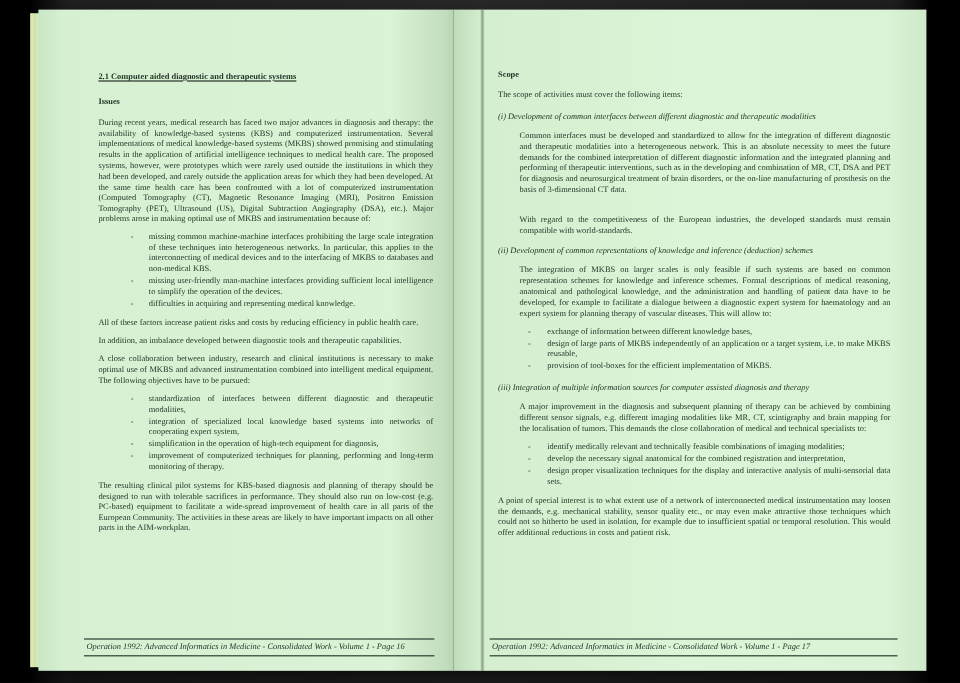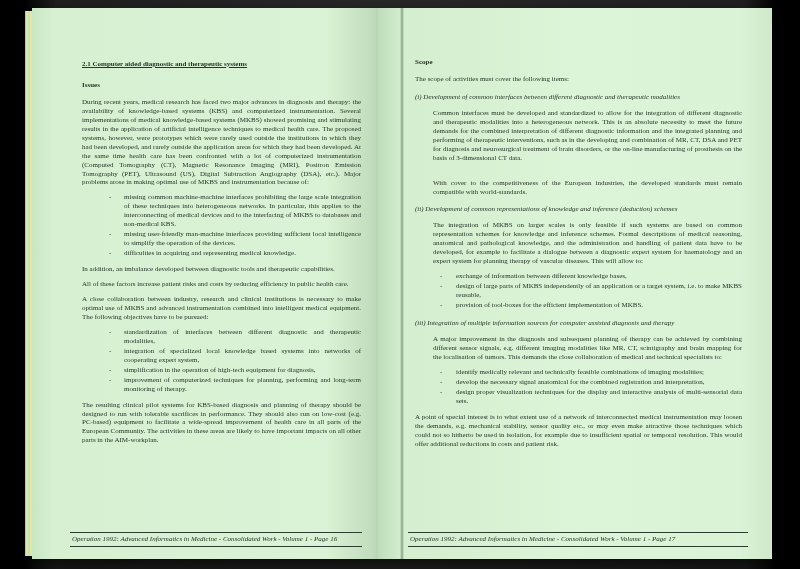--- a/index.html
+++ b/index.html
@@ -82,22 +82,22 @@
         <div class="bullet">
           <span class="dash">-</span>
           <span class="btext">missing user-friendly man-machine interfaces providing sufficient local intelligence to simplify the operation of the devices.</span>
         </div>
         <div class="bullet">
           <span class="dash">-</span>
           <span class="btext">difficulties in acquiring and representing medical knowledge.</span>
         </div>
       </div>
 
+      <p>All of these factors increase patient risks and costs by reducing efficiency in public health care.</p>
       <p>In addition, an imbalance developed between diagnostic tools and therapeutic capabilities.</p>
-      <p>All of these factors increase patient risks and costs by reducing efficiency in public health care.</p>
       <p>A close collaboration between industry, research and clinical institutions is necessary to make optimal use of MKBS and advanced instrumentation combined into intelligent medical equipment. The following objectives have to be pursued:</p>
 
       <div class="bullets">
         <div class="bullet">
           <span class="dash">-</span>
           <span class="btext">standardization of interfaces between different diagnostic and therapeutic modalities,</span>
         </div>
         <div class="bullet">
           <span class="dash">-</span>
           <span class="btext">integration of specialized local knowledge based systems into networks of cooperating expert system,</span>
@@ -121,21 +121,21 @@
   </div>
 
   <div class="page page-right">
     <div class="content content-right">
       <div class="doc-subheading">Scope</div>
       <p>The scope of activities must cover the following items:</p>
 
       <div class="roman-heading">(i) Development of common interfaces between different diagnostic and therapeutic modalities</div>
       <div class="roman-body">
         <p class="tight">Common interfaces must be developed and standardized to allow for the integration of different diagnostic and therapeutic modalities into a heterogeneous network. This is an absolute necessity to meet the future demands for the combined interpretation of different diagnostic information and the integrated planning and performing of therapeutic interventions, such as in the developing and combination of MR, CT, DSA and PET for diagnosis and neurosurgical treatment of brain disorders, or the on-line manufacturing of prosthesis on the basis of 3-dimensional CT data.</p>
-        <p>With cover to the competitiveness of the European industries, the developed standards must remain compatible with world-standards.</p>
+        <p>With regard to the competitiveness of the European industries, the developed standards must remain compatible with world-standards.</p>
       </div>
 
       <div class="roman-heading">(ii) Development of common representations of knowledge and inference (deduction) schemes</div>
       <div class="roman-body">
         <p>The integration of MKBS on larger scales is only feasible if such systems are based on common representation schemes for knowledge and inference schemes. Formal descriptions of medical reasoning, anatomical and pathological knowledge, and the administration and handling of patient data have to be developed, for example to facilitate a dialogue between a diagnostic expert system for haematology and an expert system for planning therapy of vascular diseases. This will allow to:</p>
         <div class="bullets">
           <div class="bullet">
             <span class="dash">-</span>
             <span class="btext">exchange of information between different knowledge bases,</span>
           </div>

